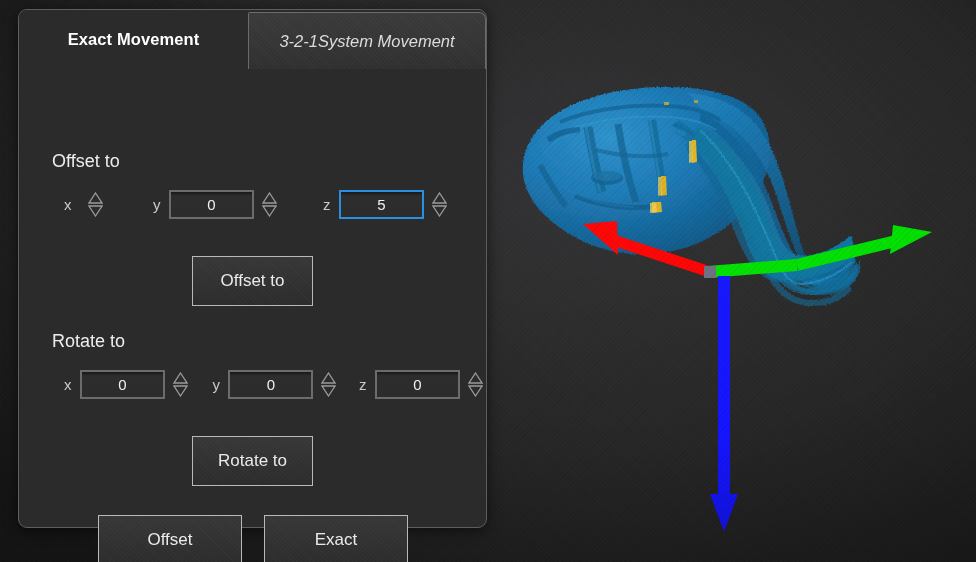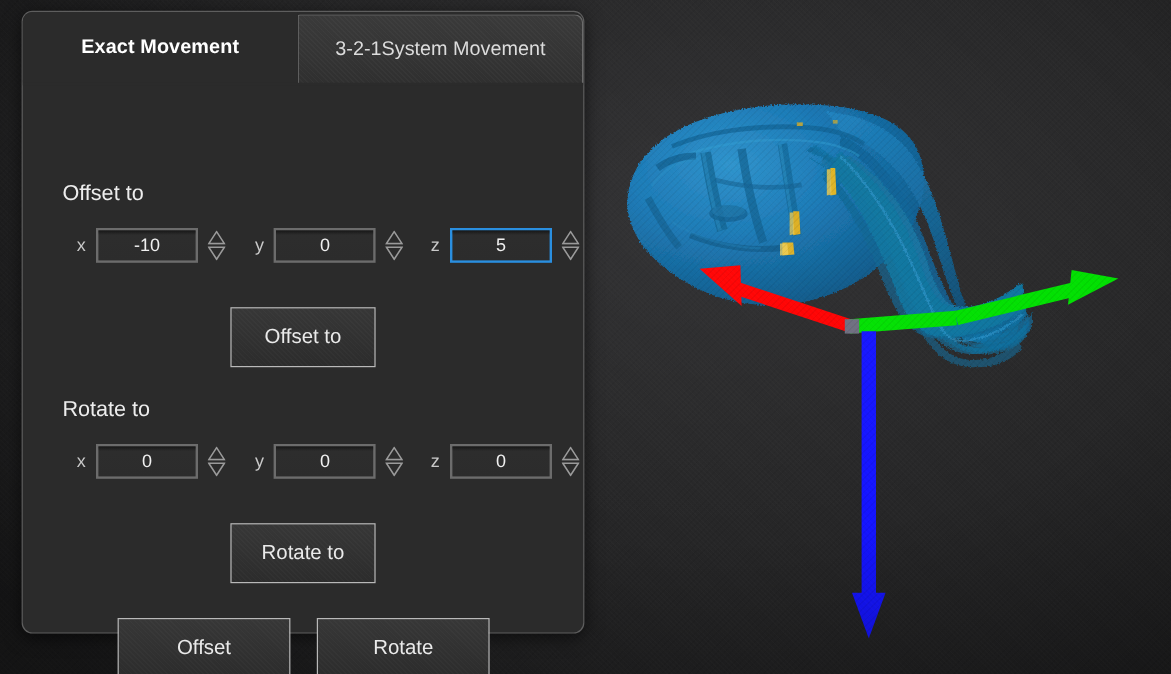--- a/index.html
+++ b/index.html
@@ -88,20 +88,21 @@
     background:
       repeating-linear-gradient(45deg, rgba(255,255,255,0.025) 0 1px, rgba(0,0,0,0) 1px 3px),
       linear-gradient(#3a3a3a, #343434 60%, #2f2f2f);
     border: 1px solid #6b6b6b;
     border-bottom: none;
     border-top-right-radius: 7px;
     border-top-left-radius: 2px;
     color: #dcdcdc;
     font-size: 16.5px;
     font-weight: normal;
+    font-style: italic;
   }
 
   .tab.active::after {
     content: "";
     position: absolute;
     left: 0; right: 0; bottom: -1px;
     height: 2px;
     background: #2b2b2b;
     z-index: 3;
   }
@@ -464,23 +465,20 @@
     <div id="tabs-underline"></div>
 
     <div class="panel-body">
 
       <div id="offset-section">
         <div class="section-title">Offset to</div>
 
         <div class="field-row">
           <div class="field-group">
             <span class="axis-label">x</span>
-            <div class="spinbox">
-              <input type="text" readonly="" value="-10" style="">
-            </div>
             <div class="stepper">
               <svg class="tri" width="15" height="12" viewBox="0 0 15 12">
                 <polygon points="7.5,1 14,11 1,11" fill="none" stroke="#9a9a9a" stroke-width="1.3"></polygon>
               </svg>
               <svg class="tri" width="15" height="12" viewBox="0 0 15 12">
                 <polygon points="7.5,11 14,1 1,1" fill="none" stroke="#9a9a9a" stroke-width="1.3"></polygon>
               </svg>
             </div>
           </div>
 
@@ -580,18 +578,18 @@
       </div>
 
       <button class="btn" id="rotate-action-btn">
         <span>Rotate to</span>
       </button>
 
       <button class="btn" id="reset-btn">
         <span>Offset</span>
       </button>
       <button class="btn" id="close-btn">
-        <span>Rotate</span>
+        <span>Exact</span>
       </button>
 
     </div>
   </div>
 </div>
 
 </body></html>

